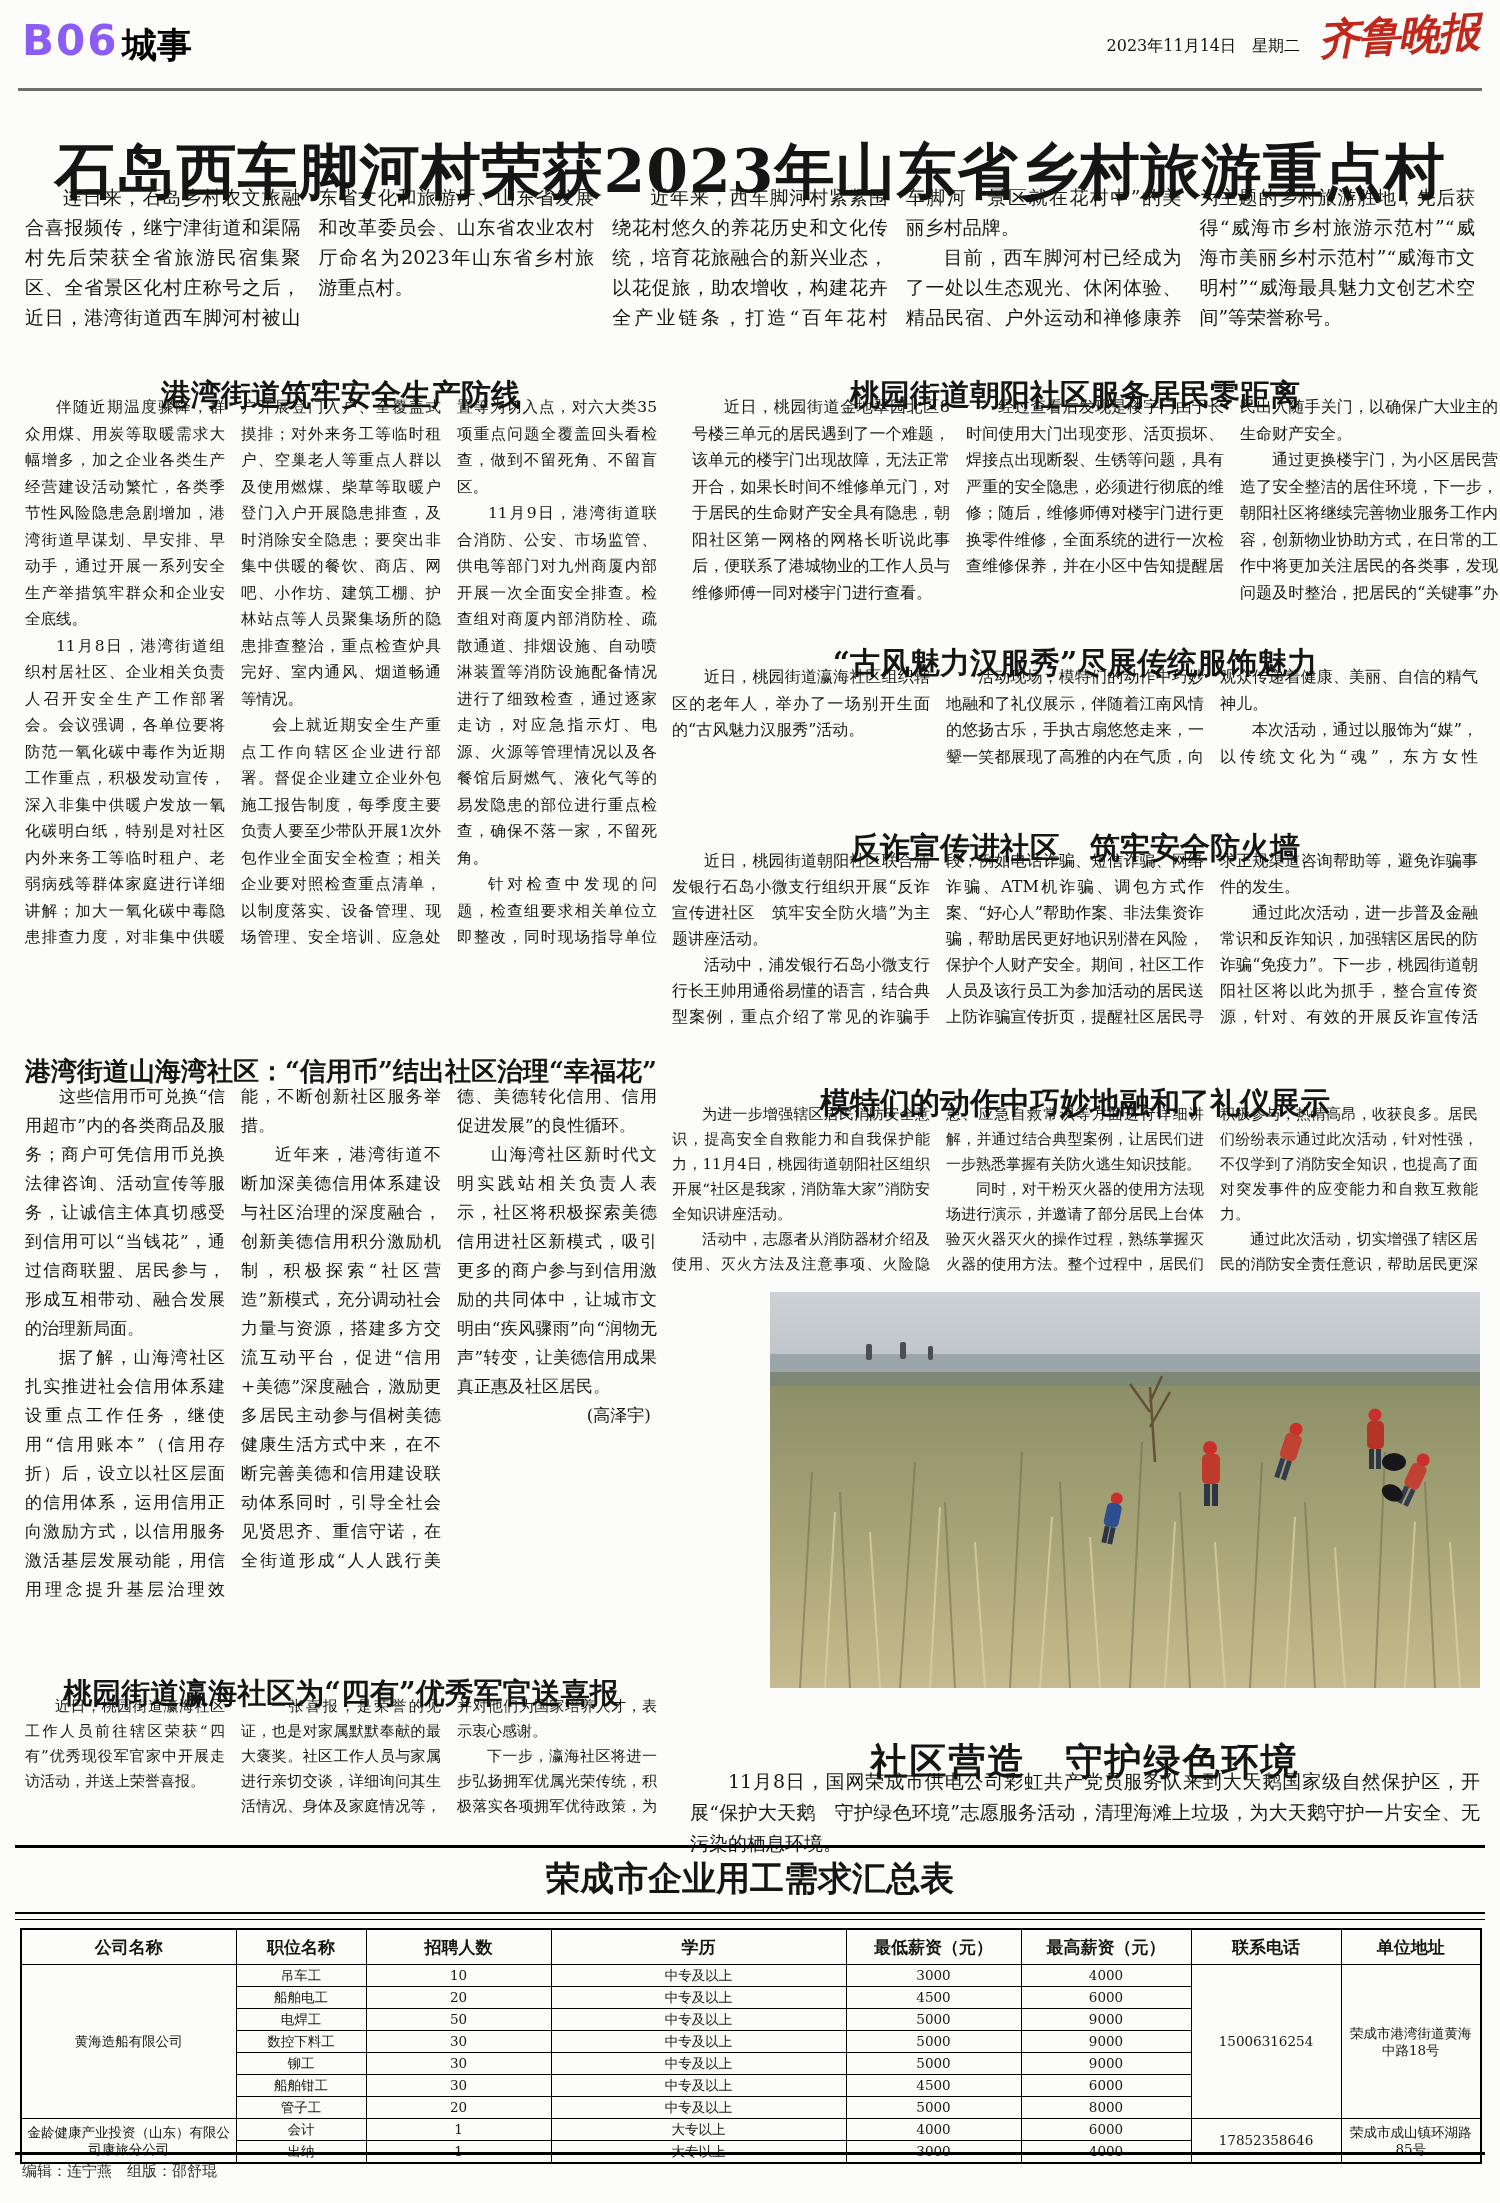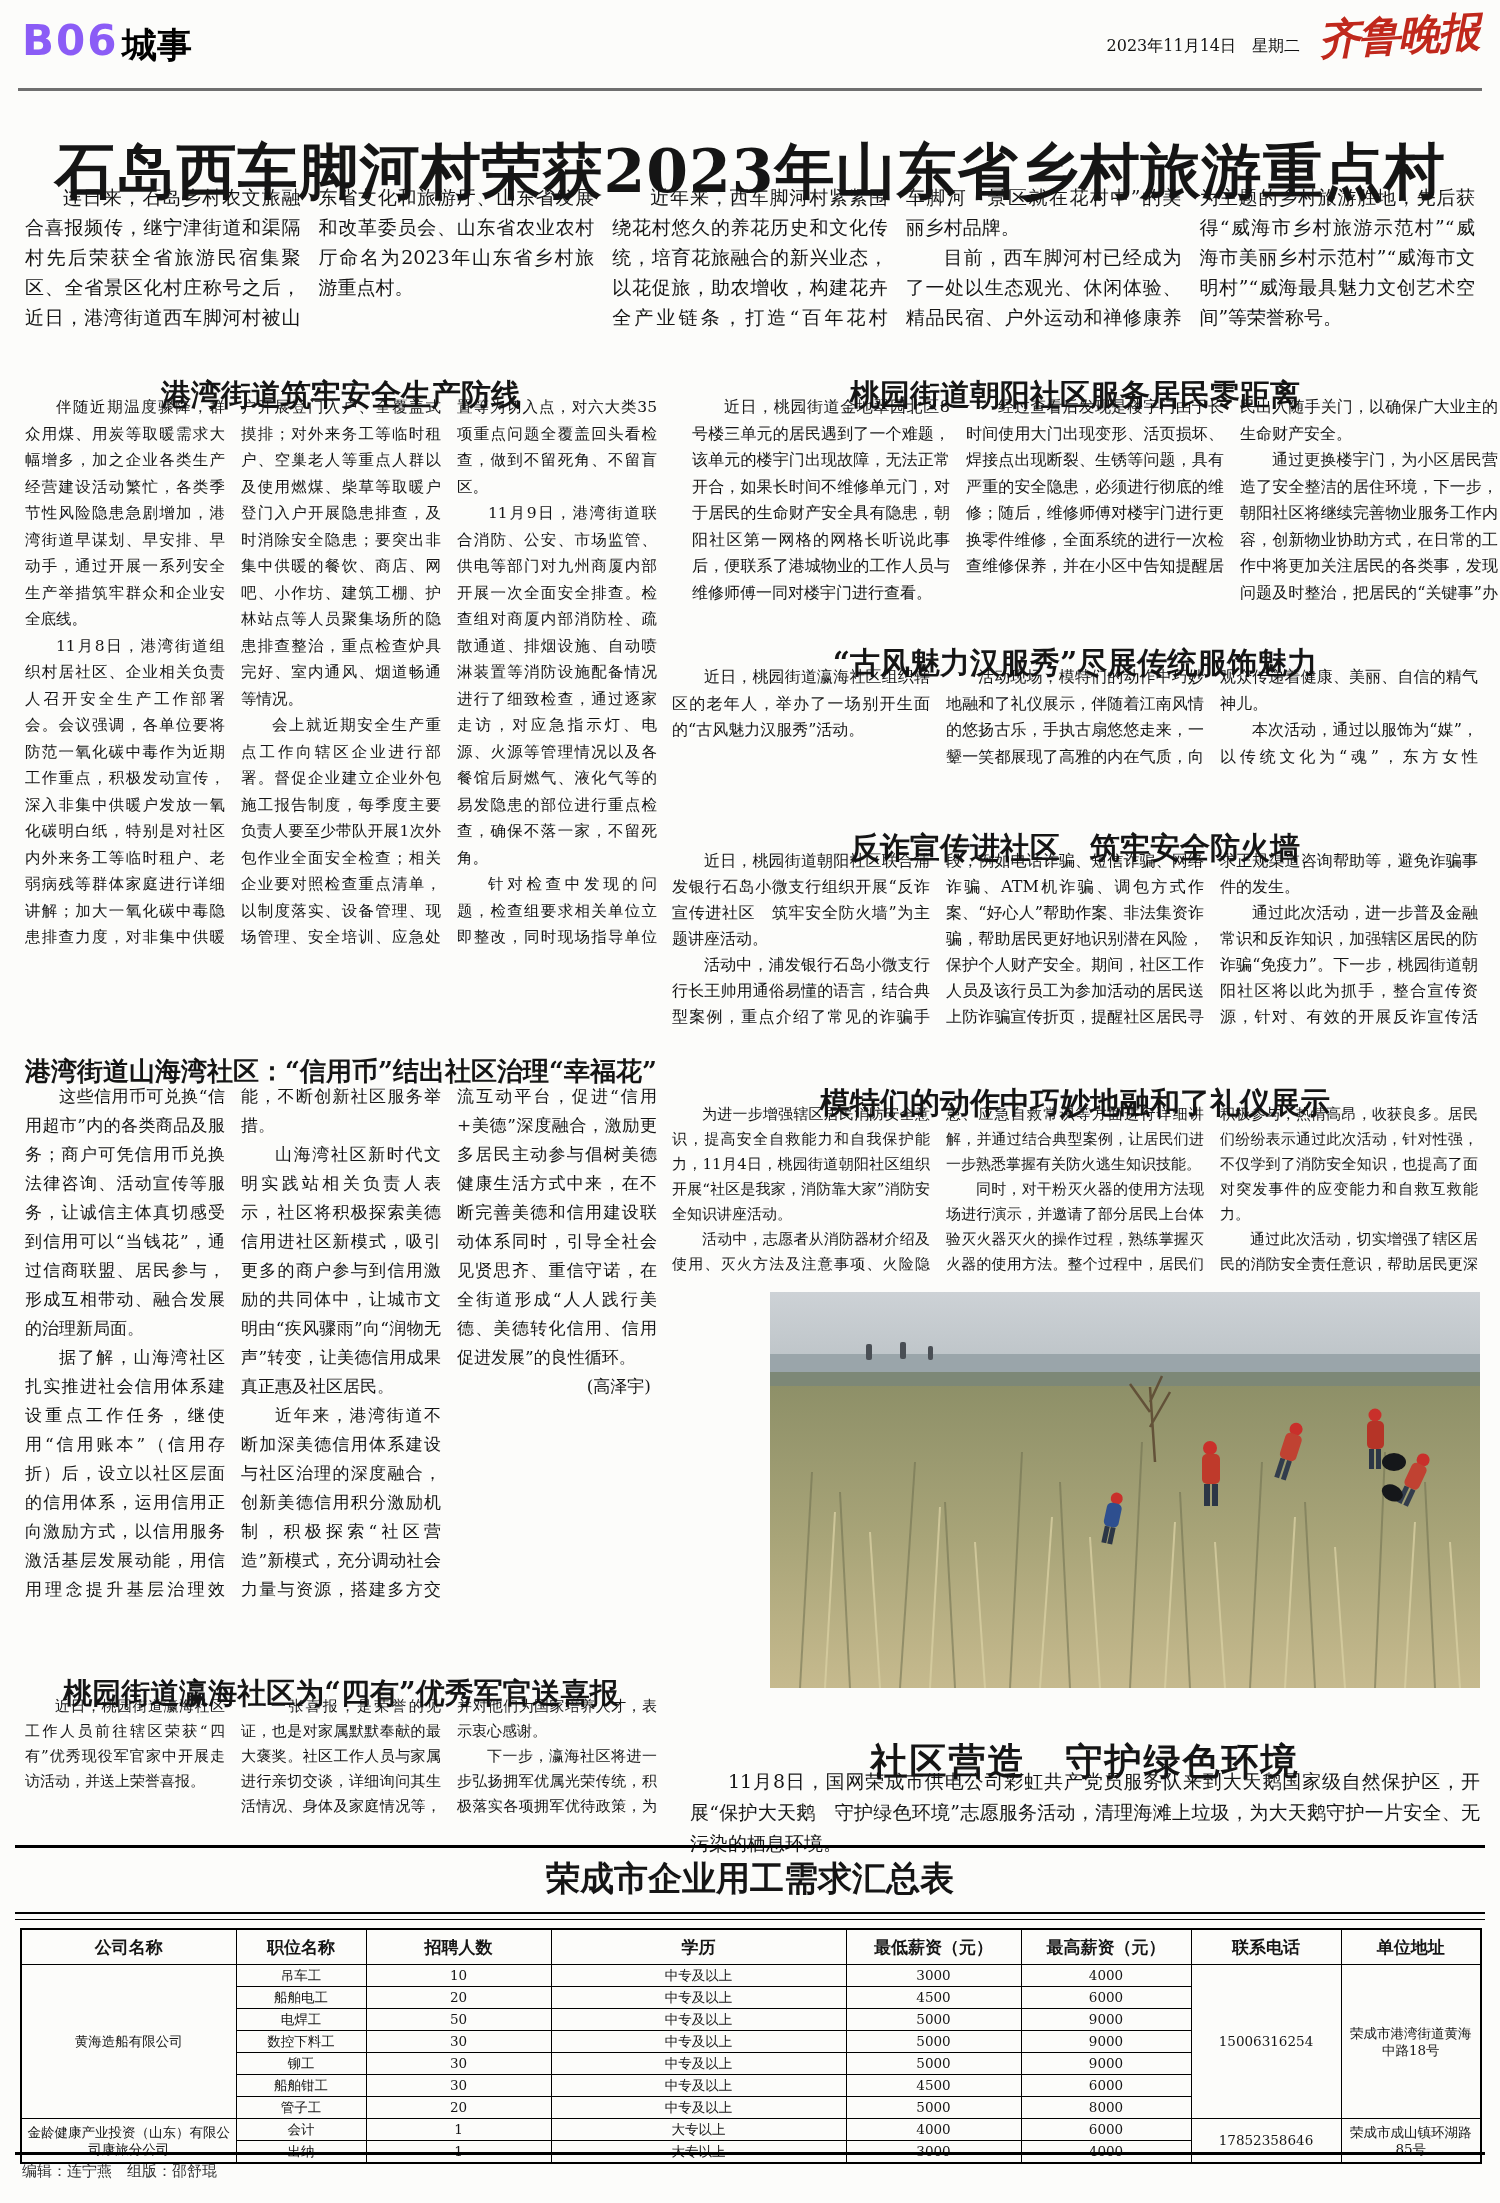--- a/index.html
+++ b/index.html
@@ -80,22 +80,22 @@
       <p>11月8日，港湾街道组织村居社区、企业相关负责人召开安全生产工作部署会。会议强调，各单位要将防范一氧化碳中毒作为近期工作重点，积极发动宣传，深入非集中供暖户发放一氧化碳明白纸，特别是对社区内外来务工等临时租户、老弱病残等群体家庭进行详细讲解；加大一氧化碳中毒隐患排查力度，对非集中供暖户开展登门入户、全覆盖式摸排；对外来务工等临时租户、空巢老人等重点人群以及使用燃煤、柴草等取暖户登门入户开展隐患排查，及时消除安全隐患；要突出非集中供暖的餐饮、商店、网吧、小作坊、建筑工棚、护林站点等人员聚集场所的隐患排查整治，重点检查炉具完好、室内通风、烟道畅通等情况。</p>
       <p>会上就近期安全生产重点工作向辖区企业进行部署。督促企业建立企业外包施工报告制度，每季度主要负责人要至少带队开展1次外包作业全面安全检查；相关企业要对照检查重点清单，以制度落实、设备管理、现场管理、安全培训、应急处置等为切入点，对六大类35项重点问题全覆盖回头看检查，做到不留死角、不留盲区。</p>
       <p>11月9日，港湾街道联合消防、公安、市场监管、供电等部门对九州商厦内部开展一次全面安全排查。检查组对商厦内部消防栓、疏散通道、排烟设施、自动喷淋装置等消防设施配备情况进行了细致检查，通过逐家走访，对应急指示灯、电源、火源等管理情况以及各餐馆后厨燃气、液化气等的易发隐患的部位进行重点检查，确保不落一家，不留死角。</p>
       <p>针对检查中发现的问题，检查组要求相关单位立即整改，同时现场指导单位负责人落实好经营场所日常安全管理，加强消防安全教育学习，认真履行安全生产主体责任，树牢安全生产理念，确保管理到位，设备设施安全运行。</p>
     </div>
 
   <h2 class="abs hl" id="artL2-hl">港湾街道山海湾社区：“信用币”结出社区治理“幸福花”</h2>
   <div class="abs body cols3" id="artL2-body">
       <p>这些信用币可兑换“信用超市”内的各类商品及服务；商户可凭信用币兑换法律咨询、活动宣传等服务，让诚信主体真切感受到信用可以“当钱花”，通过信商联盟、居民参与，形成互相带动、融合发展的治理新局面。</p>
       <p>据了解，山海湾社区扎实推进社会信用体系建设重点工作任务，继使用“信用账本”（信用存折）后，设立以社区层面的信用体系，运用信用正向激励方式，以信用服务激活基层发展动能，用信用理念提升基层治理效能，不断创新社区服务举措。</p>
+      <p>近年来，港湾街道不断加深美德信用体系建设与社区治理的深度融合，创新美德信用积分激励机制，积极探索“社区营造”新模式，充分调动社会力量与资源，搭建多方交流互动平台，促进“信用+美德”深度融合，激励更多居民主动参与倡树美德健康生活方式中来，在不断完善美德和信用建设联动体系同时，引导全社会见贤思齐、重信守诺，在全街道形成“人人践行美德、美德转化信用、信用促进发展”的良性循环。</p>
       <p>山海湾社区新时代文明实践站相关负责人表示，社区将积极探索美德信用进社区新模式，吸引更多的商户参与到信用激励的共同体中，让城市文明由“疾风骤雨”向“润物无声”转变，让美德信用成果真正惠及社区居民。</p>
-      <p>近年来，港湾街道不断加深美德信用体系建设与社区治理的深度融合，创新美德信用积分激励机制，积极探索“社区营造”新模式，充分调动社会力量与资源，搭建多方交流互动平台，促进“信用+美德”深度融合，激励更多居民主动参与倡树美德健康生活方式中来，在不断完善美德和信用建设联动体系同时，引导全社会见贤思齐、重信守诺，在全街道形成“人人践行美德、美德转化信用、信用促进发展”的良性循环。</p>
       <p class="byline">(高泽宇)</p>
     </div>
 
   <h2 class="abs hl" id="artL3-hl">桃园街道瀛海社区为“四有”优秀军官送喜报</h2>
   <div class="abs body cols3" id="artL3-body">
       <p>近日，桃园街道瀛海社区工作人员前往辖区荣获“四有”优秀现役军官家中开展走访活动，并送上荣誉喜报。</p>
       <p>一张喜报，是荣誉的见证，也是对家属默默奉献的最大褒奖。社区工作人员与家属进行亲切交谈，详细询问其生活情况、身体及家庭情况等，并对他们为国家培养人才，表示衷心感谢。</p>
       <p>下一步，瀛海社区将进一步弘扬拥军优属光荣传统，积极落实各项拥军优待政策，为现役军人家属、退役军人、优抚对象等服务，进一步巩固军民团结，汇聚崇军拥军正能量。</p>
     </div>
 

